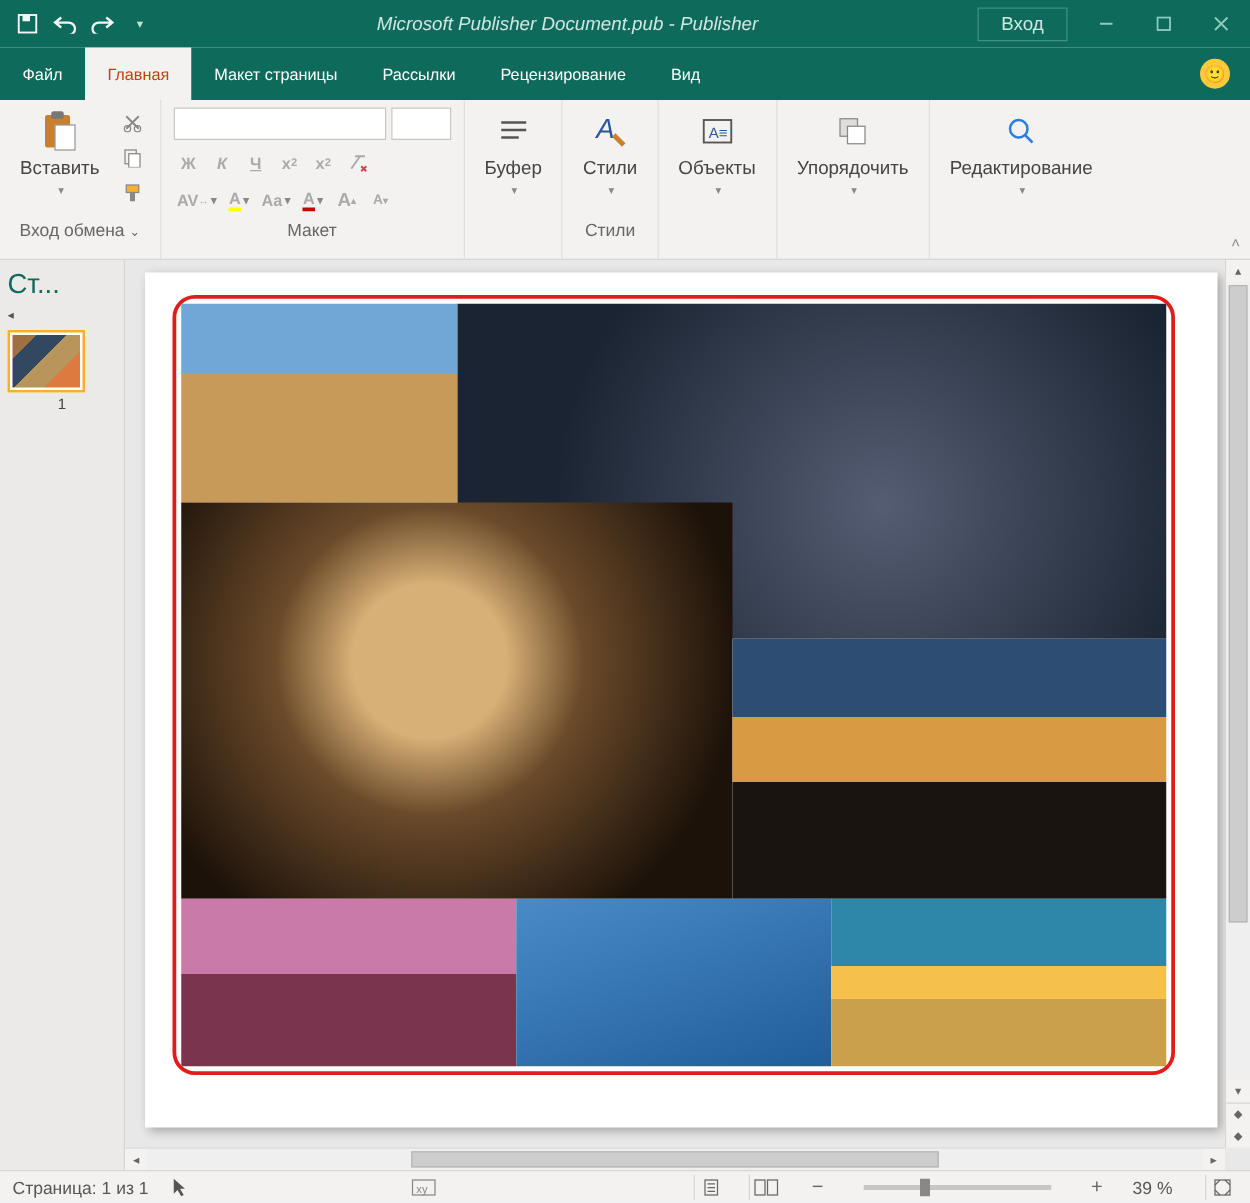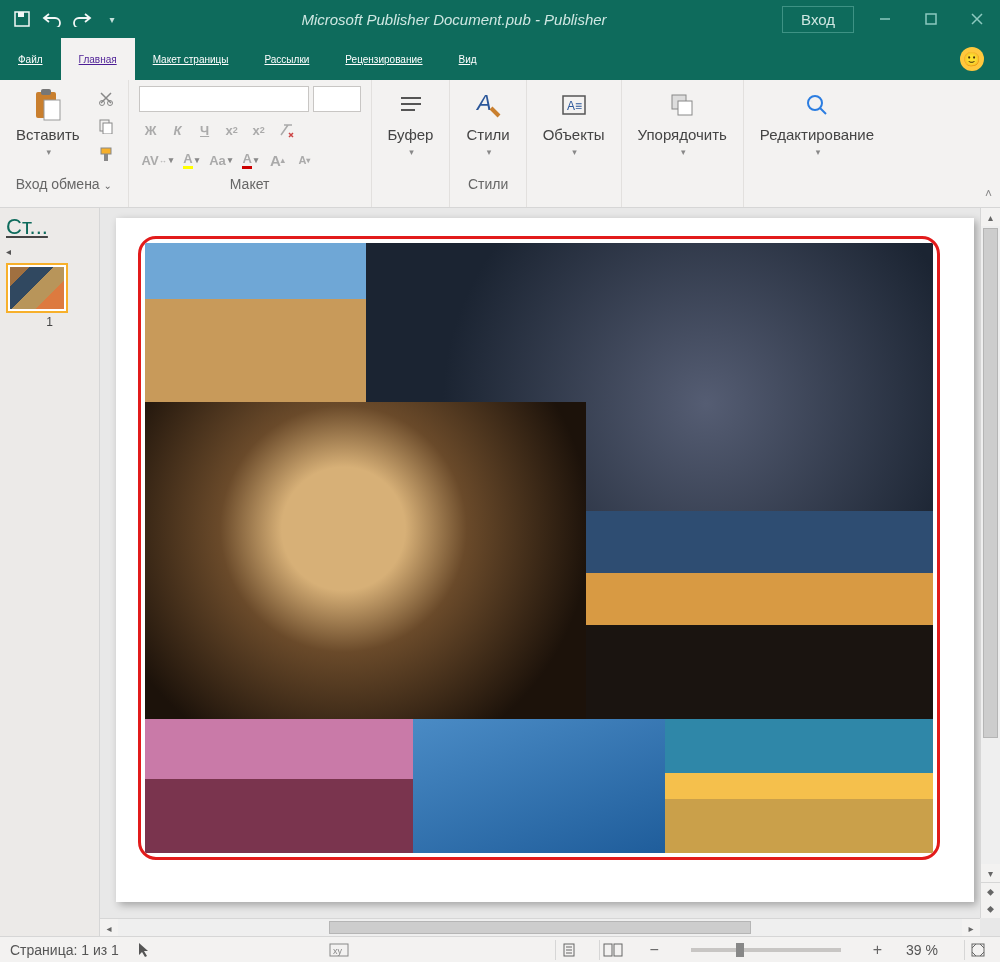--- a/index.html
+++ b/index.html
@@ -9,22 +9,22 @@
 .titlebar { height: 38px; background: #0e6b5c; display: flex; align-items: center; color: #fff; }
 .titlebar .qat { display: flex; align-items: center; gap: 2px; padding-left: 8px; }
 .titlebar .qat-btn { width: 28px; height: 28px; display: flex; align-items: center; justify-content: center; opacity: 0.95; }
 .titlebar .title { flex: 1; text-align: center; font-size: 15px; color: #cfe7e2; font-style: italic; }
 .titlebar .signin { padding: 4px 18px; border: 1px solid #3e9284; font-size: 15px; color: #cfe7e2; margin-right: 8px; }
 .titlebar .winctrl { display: flex; }
 .titlebar .winbtn { width: 46px; height: 38px; display: flex; align-items: center; justify-content: center; color: #8cc9bf; }
 
 
 .tabsrow { height: 42px; background: #0e6b5c; display: flex; align-items: flex-end; padding-left: 0; }
-.tab { height: 42px; padding: 0 18px; display: flex; align-items: center; color: #fff; font-size: 10px; text-decoration: underline; }
-.tab.active { background: #f3f2f1; color: #4c1d95; }
+.tab { height: 42px; padding: 0 18px; display: flex; align-items: center; color: #fff; font-size: 13px; }
+.tab.active { background: #f3f2f1; color: #c2410c; }
 .smiley { margin-left: auto; margin-right: 16px; width: 24px; height: 24px; border-radius: 50%; background: #ffc83d; display: flex; align-items: center; justify-content: center; font-size: 14px; align-self: center; }
 
 
 .ribbon { background: #f3f2f1; border-bottom: 1px solid #d6d6d6; display: flex; position: relative; }
 .rgroup { border-right: 1px solid #e2e0de; padding: 6px 10px 0 10px; display: flex; flex-direction: column; align-items: center; }
 .rgroup-body { display: flex; align-items: flex-start; gap: 8px; min-height: 86px; }
 .rgroup-label { font-size: 14px; color: #666; padding: 4px 0 6px 0; text-align: center; width: 100%; }
 .big-btn { display: flex; flex-direction: column; align-items: center; gap: 4px; padding: 2px 6px; font-size: 15px; color: #444; }
 .big-icon { width: 34px; height: 34px; display: flex; align-items: center; justify-content: center; }
 .small-col { display: flex; flex-direction: column; gap: 4px; }
@@ -34,21 +34,21 @@
 .font-size { width: 48px; height: 26px; border: 1px solid #c8c6c4; background: #fff; }
 .fmt-row { display: flex; gap: 3px; margin-top: 4px; }
 .fmt-btn { min-width: 24px; height: 24px; display: flex; align-items: center; justify-content: center; color: #aaa; font-size: 13px; font-weight: bold; padding: 0 3px; }
 .drop-caret { font-size: 9px; color: #888; margin-left: 2px; }
 .collapse-caret { position: absolute; right: 8px; bottom: 6px; font-size: 12px; color: #888; }
 
 
 .workspace { display: flex; height: calc(962px - 38px - 42px - 128px - 26px); background: #e8e8e8; }
 .pages-pane { width: 100px; background: #eceae8; border-right: 1px solid #d6d6d6; padding: 6px; }
 .pages-title { color: #0e6b5c; font-size: 22px; margin-bottom: 6px; }
-.pages-title-row { display: flex; align-items: flex-start; gap: 6px; text-decoration: underline; }
+.pages-title-row { display: flex; align-items: flex-start; gap: 6px; }
 .thumb-wrap { border: 2px solid #f7b02b; padding: 2px; background: #fff; width: 62px; }
 .thumb { width: 100%; height: 42px; background: linear-gradient(135deg,#a07040 0 20%, #304860 20% 45%, #b8955a 45% 70%, #dd7a3f 70% 100%); }
 .thumb-num { text-align: center; font-size: 12px; color: #444; margin-top: 2px; }
 
 .canvas-area { flex: 1; position: relative; overflow: hidden; background: #e8e8e8; }
 .paper-shadow { position: absolute; left: 16px; top: 10px; right: 26px; bottom: 34px; background: #fff; box-shadow: 3px 3px 8px rgba(0,0,0,0.3); }
 .redframe { position: absolute; left: 22px; top: 18px; right: 34px; bottom: 42px; border: 3px solid #e21b1b; border-radius: 18px; overflow: hidden; }
 .collage { position: absolute; inset: 4px; }
 .ph { position: absolute; }
 .ph1 { left:0; top:0; width:28%; height:26%; background: linear-gradient(#6fa7d6 0 35%, #c89a5a 35% 100%); }

